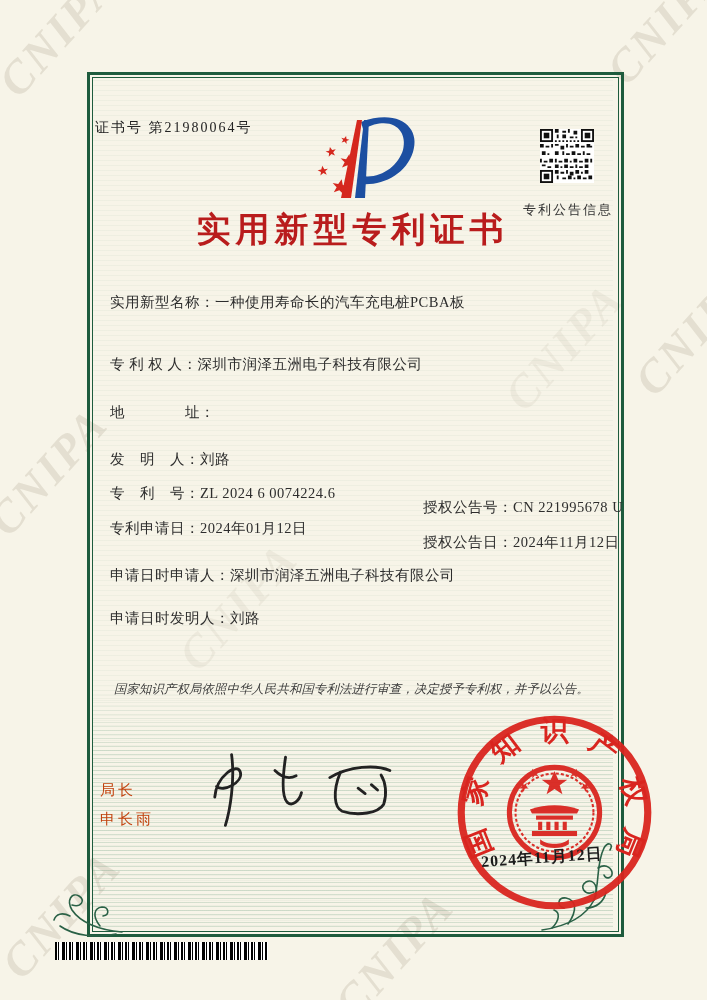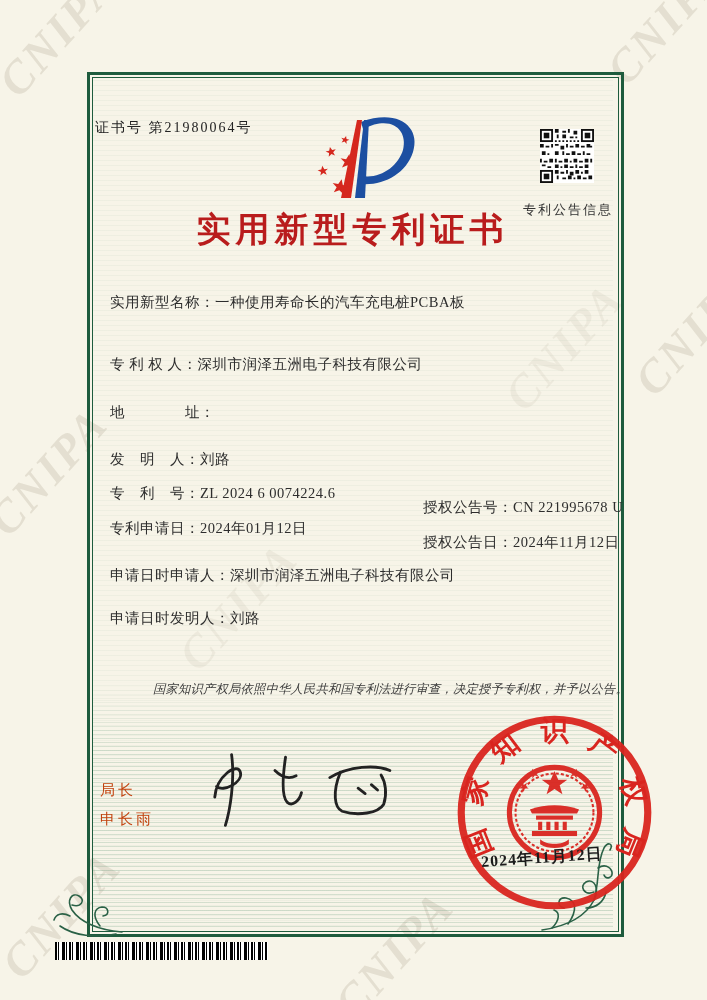--- a/index.html
+++ b/index.html
@@ -36,21 +36,21 @@
   .qr{position:absolute;left:540px;top:129px;width:54px;height:54px;background:#fff;}
   .qr-caption{position:absolute;left:518px;top:201px;width:100px;text-align:center;
               font-size:13px;letter-spacing:2px;color:#333;}
 
   .row{position:absolute;left:110px;width:521px;display:flex;font-size:14.5px;
        letter-spacing:.5px;color:#2d2d2d;line-height:21px;}
   .row .lab{white-space:pre;flex:none;}
   .col2{position:absolute;left:313px;top:0;display:flex;margin-top:14px;}
 
   .decl{position:absolute;left:88px;top:676px;width:528px;font-size:12.3px;
-        font-style:italic;color:#3b3b3b;line-height:26px;letter-spacing:.2px;margin-left:39px;}
+        font-style:italic;color:#3b3b3b;line-height:26px;letter-spacing:.2px;}
   .decl .l1{padding-left:26px;}
 
   .signer{position:absolute;left:100px;font-size:15px;letter-spacing:3px;color:#c2410c;}
   .sig{position:absolute;left:190px;top:742px;}
 
   .seal{position:absolute;left:452px;top:710px;z-index:4;}
   .seal-char{fill:#d9251f;font-size:27px;font-weight:bold;text-anchor:middle;
              font-family:"Liberation Serif",serif;}
   .seal-date{fill:#1c1c1c;font-size:15.5px;font-weight:bold;text-anchor:middle;
              letter-spacing:1px;font-family:"Liberation Serif",serif;}

